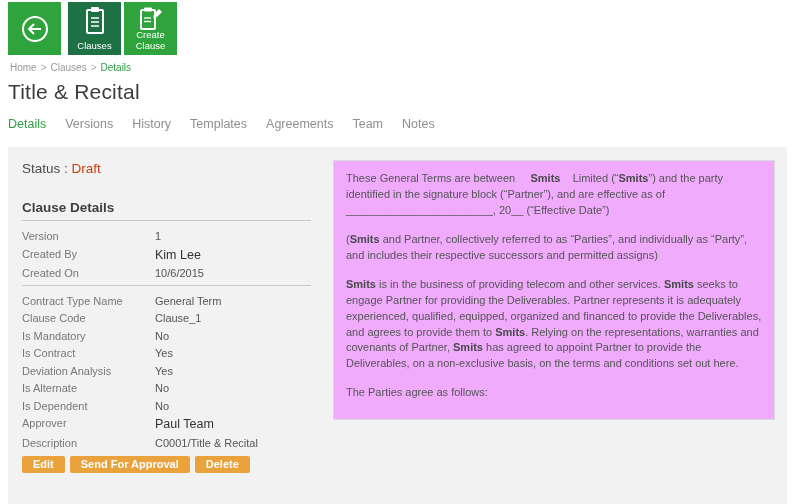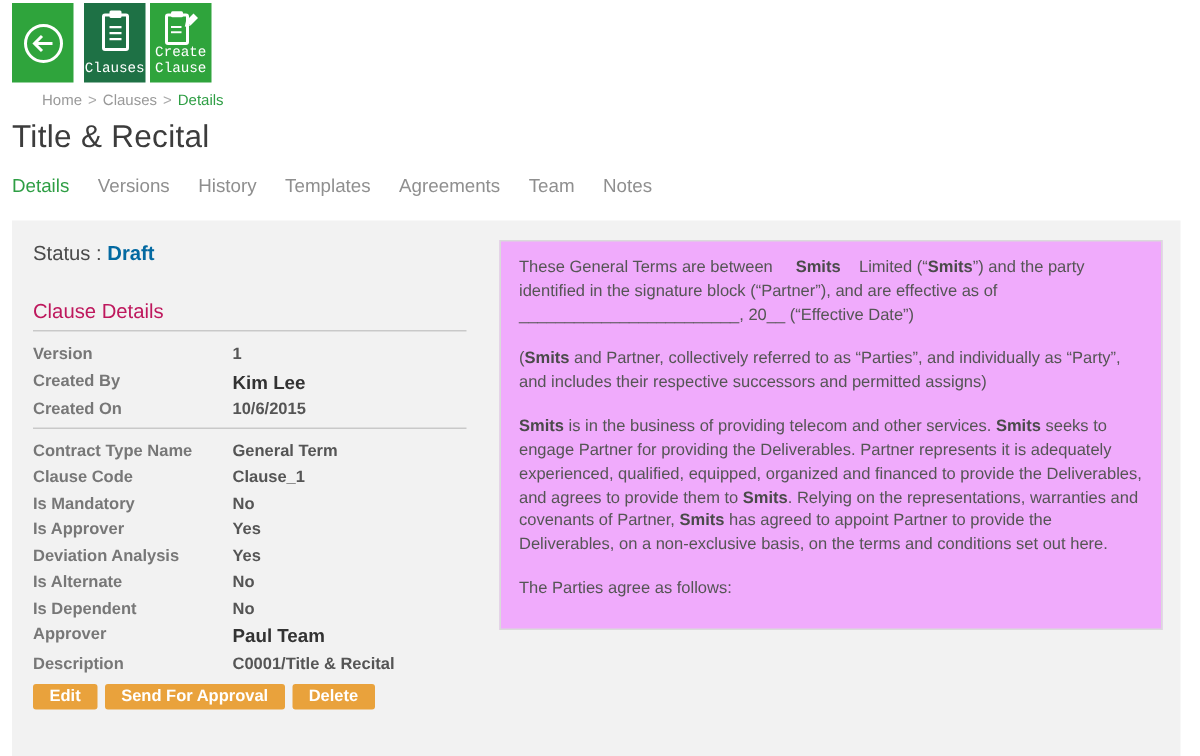--- a/index.html
+++ b/index.html
@@ -2,53 +2,53 @@
 <html><head>
 <meta charset="utf-8">
 <style>
   * { margin:0; padding:0; box-sizing:border-box; }
   html,body { background:#fff; }
   body { font-family:"Liberation Sans", sans-serif; color:#555; }
   #app { position:relative; width:800px; height:504px; background:#fff; overflow:hidden; }
 
   
   .tiles { position:absolute; left:8px; top:2px; display:flex; }
-  .tile { width:41px; height:53px; position:relative; color:#fff; cursor:pointer;font-family:Liberation Mono, monospace; }
+  .tile { width:53px; height:53px; position:relative; color:#fff; cursor:pointer; }
   .tile.bright { background:#2FA43C; }
   .tile.dark   { background:#1E7145; margin-left:7px; }
   .tile.create { margin-left:3px; }
   .tile .icon-wrap { position:absolute; top:4px; left:0; right:0; display:flex; justify-content:center; }
   .tile .tile-label { position:absolute; bottom:3px; left:0; right:0; text-align:center;
                       font-size:9.5px; line-height:1.15; color:#fff; }
   .tile.back .icon-wrap { top:0; bottom:0; align-items:center; }
 
   
-  .breadcrumb { position:absolute; left:28px; top:62px; font-size:10px; color:#999; }
+  .breadcrumb { position:absolute; left:10px; top:62px; font-size:10px; color:#999; }
   .breadcrumb .crumb { cursor:pointer; }
   .breadcrumb .sep { margin:0 4px; color:#aaa; }
   .breadcrumb .crumb.current { color:#2E9E44; }
 
   
   .page-title { position:absolute; left:8px; top:80px; font-size:21px; font-weight:400;
                 color:#3C3C3C; letter-spacing:0.2px; }
   .tabs { position:absolute; left:8px; top:117px; display:flex; gap:19px; font-size:12.5px; }
   .tab { color:#8F8F8F; cursor:pointer; }
   .tab.active { color:#2E9E44; }
 
   
   .panel { position:absolute; left:8px; top:147px; width:779px; height:357px; background:#F2F2F2; }
 
   .left-col { position:absolute; left:14px; top:14px; width:300px; }
   .status-line { font-size:13.5px; color:#4A4A4A; margin-bottom:24px; }
-  .status-line .status-value { color:#0369a1;font-weight:bold; }
+  .status-line .status-value { color:#c2410c; }
 
-  .section-title { font-size:13.5px; color:#be185d; margin-top:14px; margin-bottom:5px; }
+  .section-title { font-size:13.5px; color:#404040; margin-top:14px; margin-bottom:5px;font-weight:bold; }
   .section-divider { border:none; border-top:1px solid #C9C9C9; width:289px; margin:0 0 9px 0; }
 
-  .meta-row { display:flex; margin-bottom:5.5px; font-size:11px;font-weight:bold; }
+  .meta-row { display:flex; margin-bottom:5.5px; font-size:11px; }
   .meta-label { width:133px; color:#777; flex:none; }
   .meta-value { color:#555; }
   .meta-value.person { color:#333; font-size:12.5px; }
 
   .actions { margin-top:7px; display:flex; gap:5px; }
   .action-btn { background:#E9A23C; color:#fff; border:none; font-family:inherit;
                 font-size:11px; font-weight:bold; padding:2px 11px; height:17px;
                 line-height:13px; border-radius:2px; cursor:pointer; }
 
   
@@ -145,21 +145,21 @@
           </div>
           <div class="meta-row">
             <div class="meta-label">Clause Code</div>
             <div class="meta-value">Clause_1</div>
           </div>
           <div class="meta-row">
             <div class="meta-label">Is Mandatory</div>
             <div class="meta-value">No</div>
           </div>
           <div class="meta-row">
-            <div class="meta-label">Is Approver</div>
+            <div class="meta-label">Is Contract</div>
             <div class="meta-value">Yes</div>
           </div>
           <div class="meta-row">
             <div class="meta-label">Deviation Analysis</div>
             <div class="meta-value">Yes</div>
           </div>
           <div class="meta-row">
             <div class="meta-label">Is Alternate</div>
             <div class="meta-value">No</div>
           </div>

